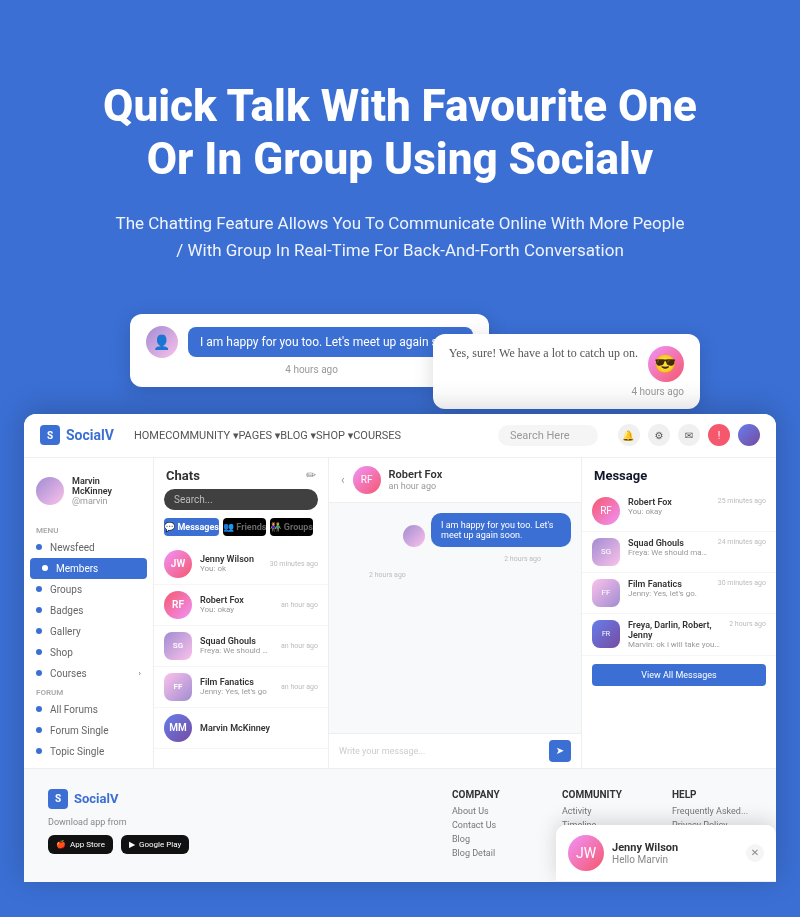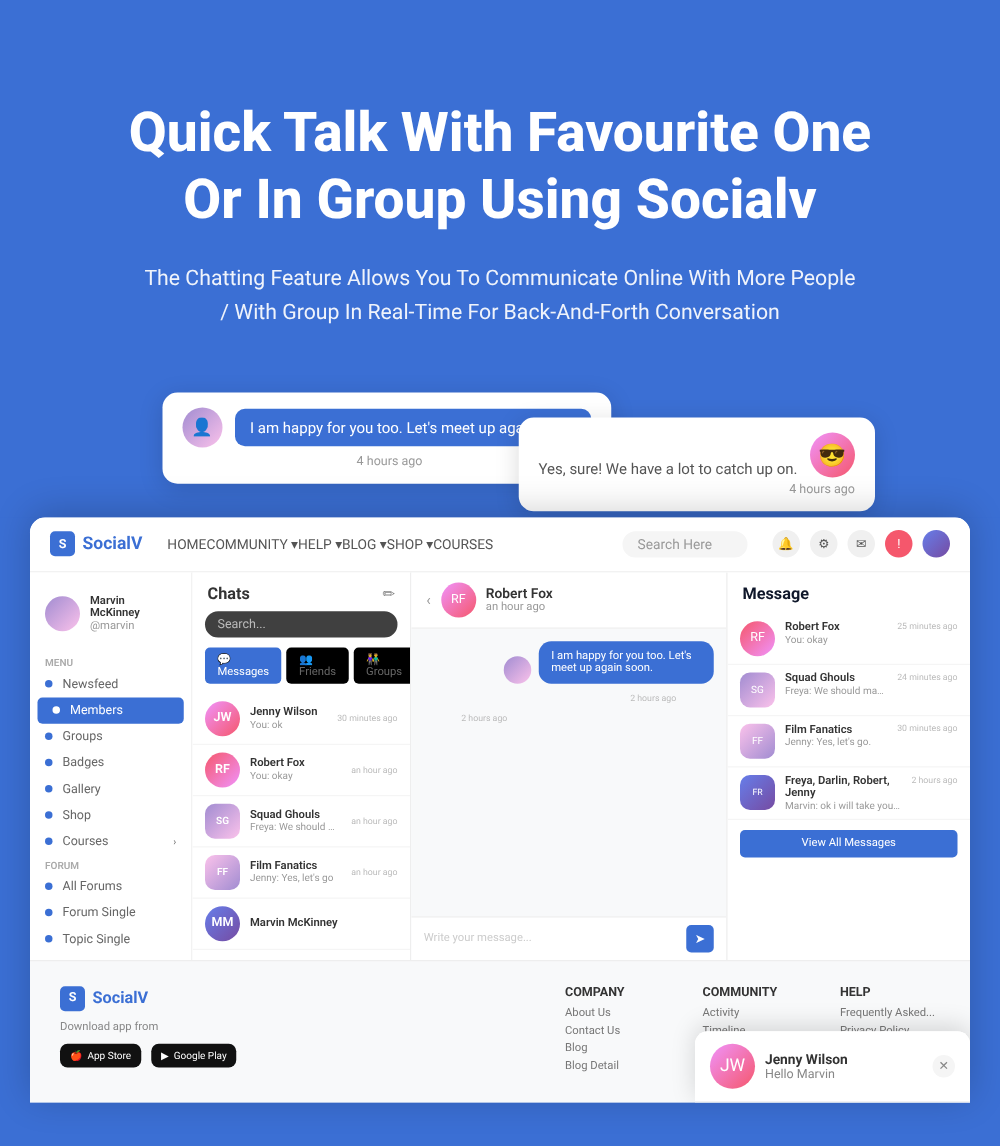--- a/index.html
+++ b/index.html
@@ -85,22 +85,23 @@
       right: 20px;
       top: 30px;
       background: white;
       border-radius: 12px;
       padding: 12px 16px;
       box-shadow: 0 4px 20px rgba(0,0,0,0.15);
       min-width: 220px;
     }
     .bubble-right-inner {
       display: flex;
-      align-items: flex-end;
+      align-items: flex-start;
       gap: 10px;
+      font-family: Liberation Serif, serif;
     }
     .bubble-right-text {
       font-size: 12px;
       color: #555;
       flex: 1;
     }
     .bubble-emoji-avatar {
       width: 36px;
       height: 36px;
       border-radius: 50%;
@@ -283,27 +284,28 @@
       padding: 5px 10px;
       font-size: 10px;
       color: #bbb;
     }
     .chat-tabs {
       display: flex;
       gap: 4px;
       padding: 0 10px 8px;
     }
     .chat-tab {
-      padding: 4px 10px;
+      padding: 4px 0;
       border-radius: 4px;
       font-size: 9px;
       cursor: pointer;
       display: flex;
       align-items: center;
       gap: 3px;
+      font-weight: bold;
     }
     .chat-tab.active { background: #3b6fd4; color: white; }
     .chat-tab:not(.active) { background: #000000; color: #666; }
     .chat-item {
       display: flex;
       align-items: center;
       gap: 8px;
       padding: 6px 10px;
       cursor: pointer;
       border-bottom: 1px solid #f5f5f5;
@@ -573,21 +575,21 @@
 <div class="app-screenshot">
 
   <div class="nav-bar">
     <div class="nav-logo">
       <div class="nav-logo-icon">S</div>
       <span>SocialV</span>
     </div>
     <div class="nav-links">
       <span class="nav-link">HOME</span>
       <span class="nav-link">COMMUNITY ▾</span>
-      <span class="nav-link">HELP ▾</span>
+      <span class="nav-link">PAGES ▾</span>
       <span class="nav-link">BLOG ▾</span>
       <span class="nav-link">SHOP ▾</span>
       <span class="nav-link">COURSES</span>
     </div>
     <div class="nav-search">Search Here</div>
     <div class="nav-icons">
       <div class="nav-icon">🔔</div>
       <div class="nav-icon">⚙</div>
       <div class="nav-icon">✉</div>
       <div class="nav-icon" style="background:#f5576c; color:white;">!</div>

